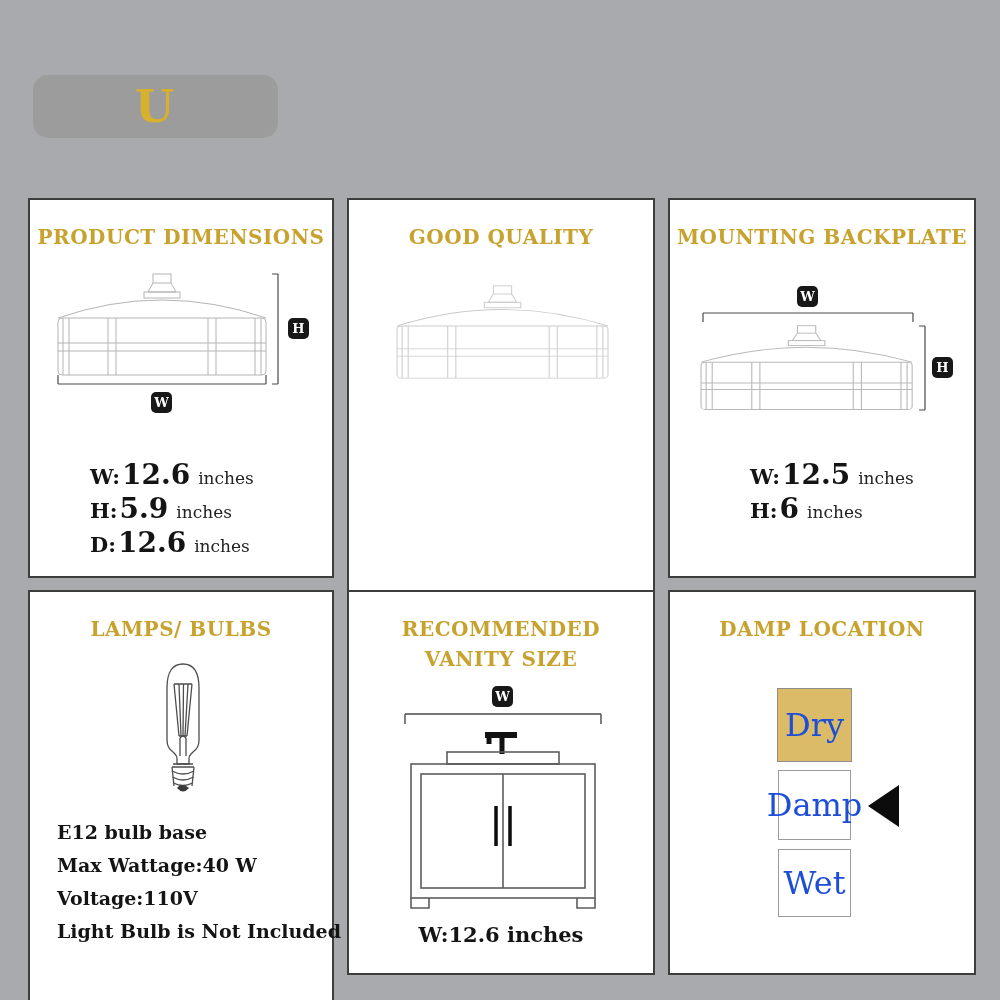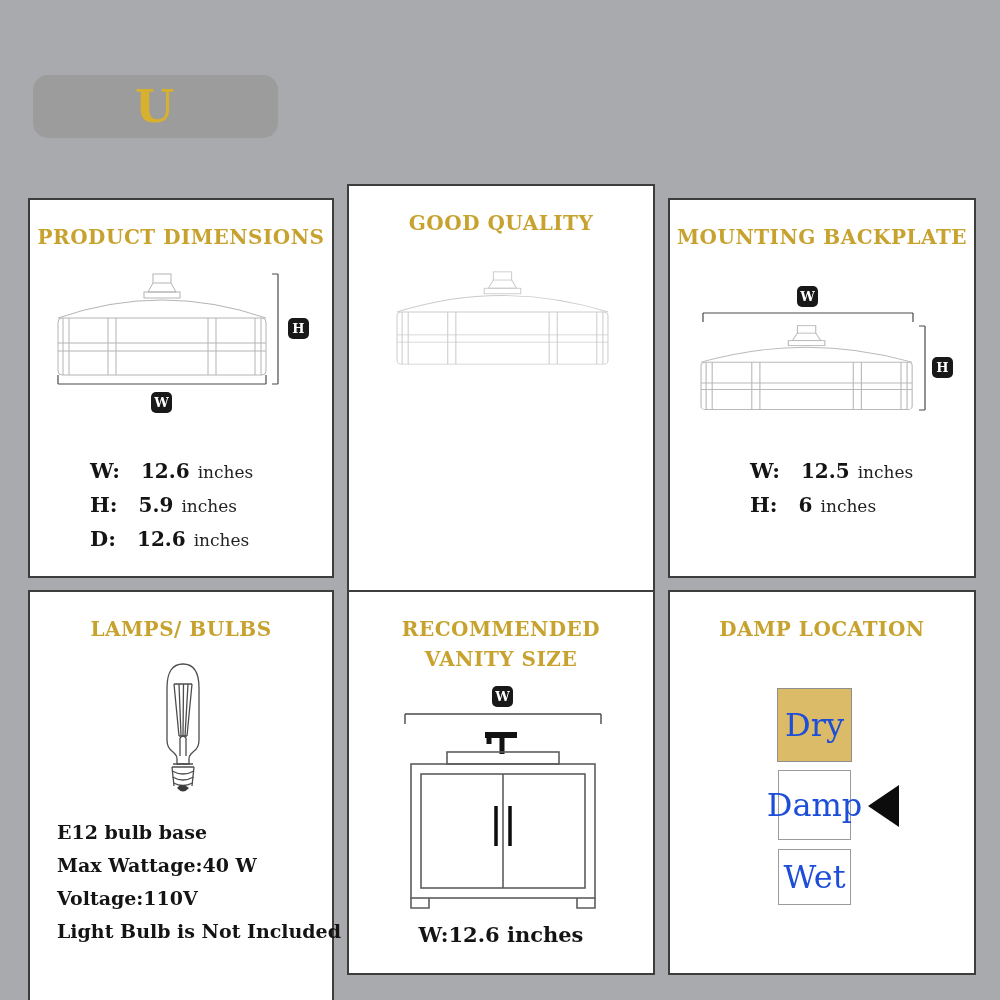--- a/index.html
+++ b/index.html
@@ -22,21 +22,21 @@
       font-size:20px;font-weight:bold;letter-spacing:.5px;color:var(--gold-heading);line-height:30px}
   .art{position:absolute}
 
   .mbadge{position:absolute;width:21px;height:21px;background:var(--badge-bg);border-radius:5px;
       display:flex;align-items:center;justify-content:center;color:#fff;
       font-size:13px;font-weight:bold;line-height:1}
 
   .dims{position:absolute}
   .dim-row{height:34px;display:flex;align-items:baseline;color:var(--text)}
   .dim-b{font-size:21px;font-weight:bold}
-  .dim-v{margin-left:21px;font-size:20px;font-weight:bold}
+  .dim-v{margin-left:2px;font-size:28px;font-weight:bold}
   .dim-u{margin-left:8px;font-size:17px;font-weight:normal;color:#222}
 
   .specs{position:absolute;color:var(--text)}
   .spec-row{font-size:19px;font-weight:bold;line-height:33px;white-space:nowrap}
 
   .vanity-width{position:absolute;left:0;right:0;text-align:center;
       font-size:21px;font-weight:bold;color:var(--text)}
 
   .level-box{position:absolute;background:#fff;border:1px solid var(--box-border);
       display:flex;align-items:center;justify-content:center;font-size:32px;color:#1d4ed8}
@@ -89,21 +89,21 @@
         <span class="dim-u">inches</span>
       </div>
       <div class="dim-row">
         <span class="dim-b">D:</span>
         <span class="dim-v">12.6</span>
         <span class="dim-u">inches</span>
       </div>
     </div>
   </section>
 
-  <section class="card" style="left:347px;top:184px;width:308px;height:492px">
+  <section class="card" style="left:347px;top:198px;width:308px;height:492px">
     <h2 class="card-title">GOOD QUALITY</h2>
     <svg class="art" style="left:46px;top:84px" width="215" height="95" viewBox="0 0 212 104" preserveAspectRatio="none">
       <g fill="none" stroke="#cbcbcb" stroke-width="1">
         <rect x="97" y="2" width="18" height="9"></rect>
         <path d="M97 11 L92 20 H120 L115 11"></path>
         <rect x="88" y="20" width="36" height="6"></rect>
         <path d="M2 46 Q106 10 210 46"></path>
         <rect x="2" y="46" width="208" height="57" rx="4"></rect>
         <path d="M2 71 H210 M2 79 H210"></path>
         <path d="M7 46 V103 M13 46 V103 M52 46 V103 M60 46 V103 M152 46 V103 M160 46 V103 M199 46 V103 M205 46 V103"></path>
@@ -196,19 +196,19 @@
   </section>
 
   <section class="card" style="left:668px;top:590px;width:308px;height:385px">
     <h2 class="card-title">DAMP LOCATION</h2>
     <div class="level-box dry" style="left:107px;top:96px;width:75px;height:74px">
       <span>Dry</span>
     </div>
     <div class="level-box" style="left:108px;top:178px;width:73px;height:70px">
       <span>Damp</span>
     </div>
-    <div class="level-box" style="left:108px;top:257px;width:73px;height:56px">
+    <div class="level-box" style="left:108px;top:257px;width:73px;height:68px">
       <span>Wet</span>
     </div>
     <div class="arrow-left" style="left:198px;top:193px"></div>
   </section>
 
 </div>
 
 </body></html>

